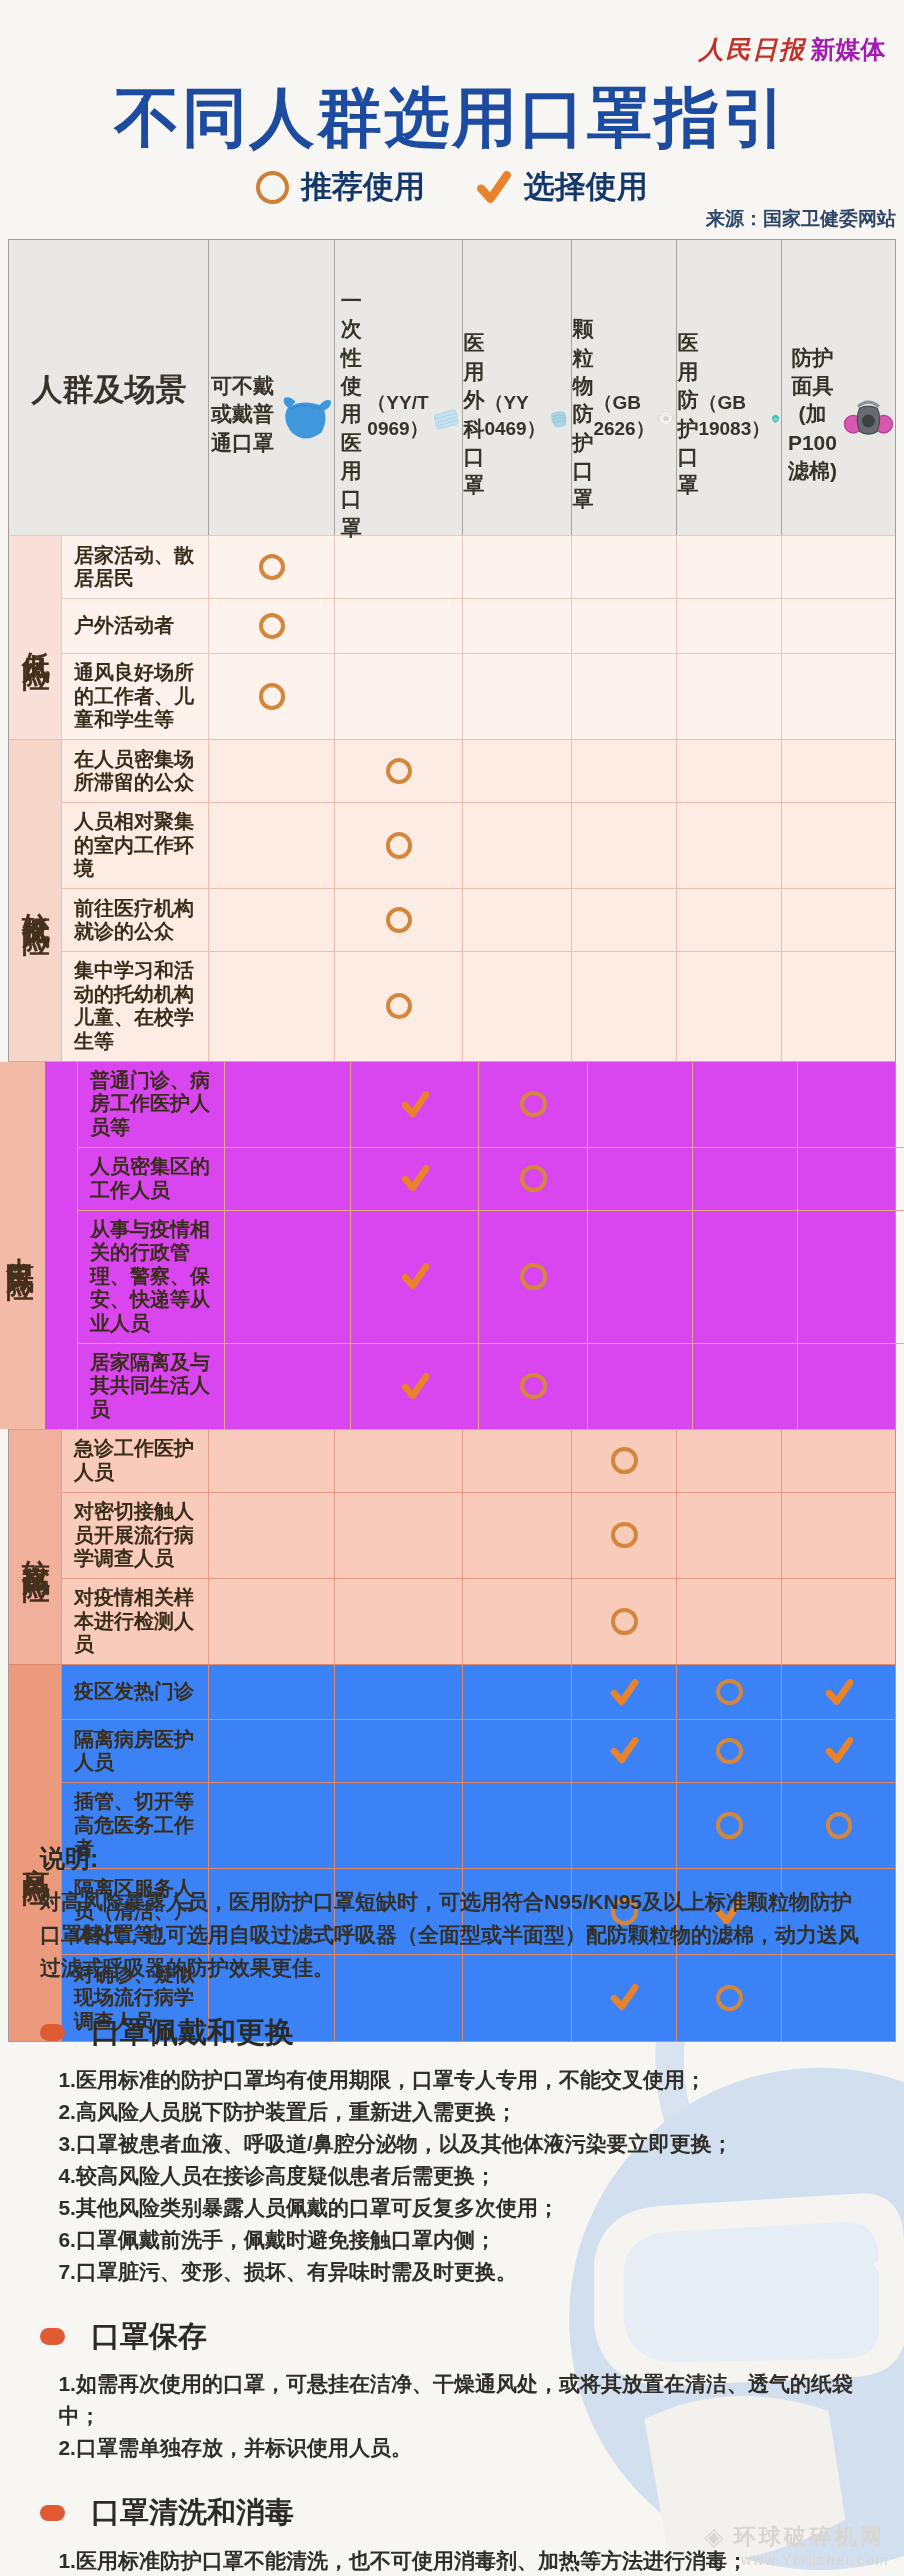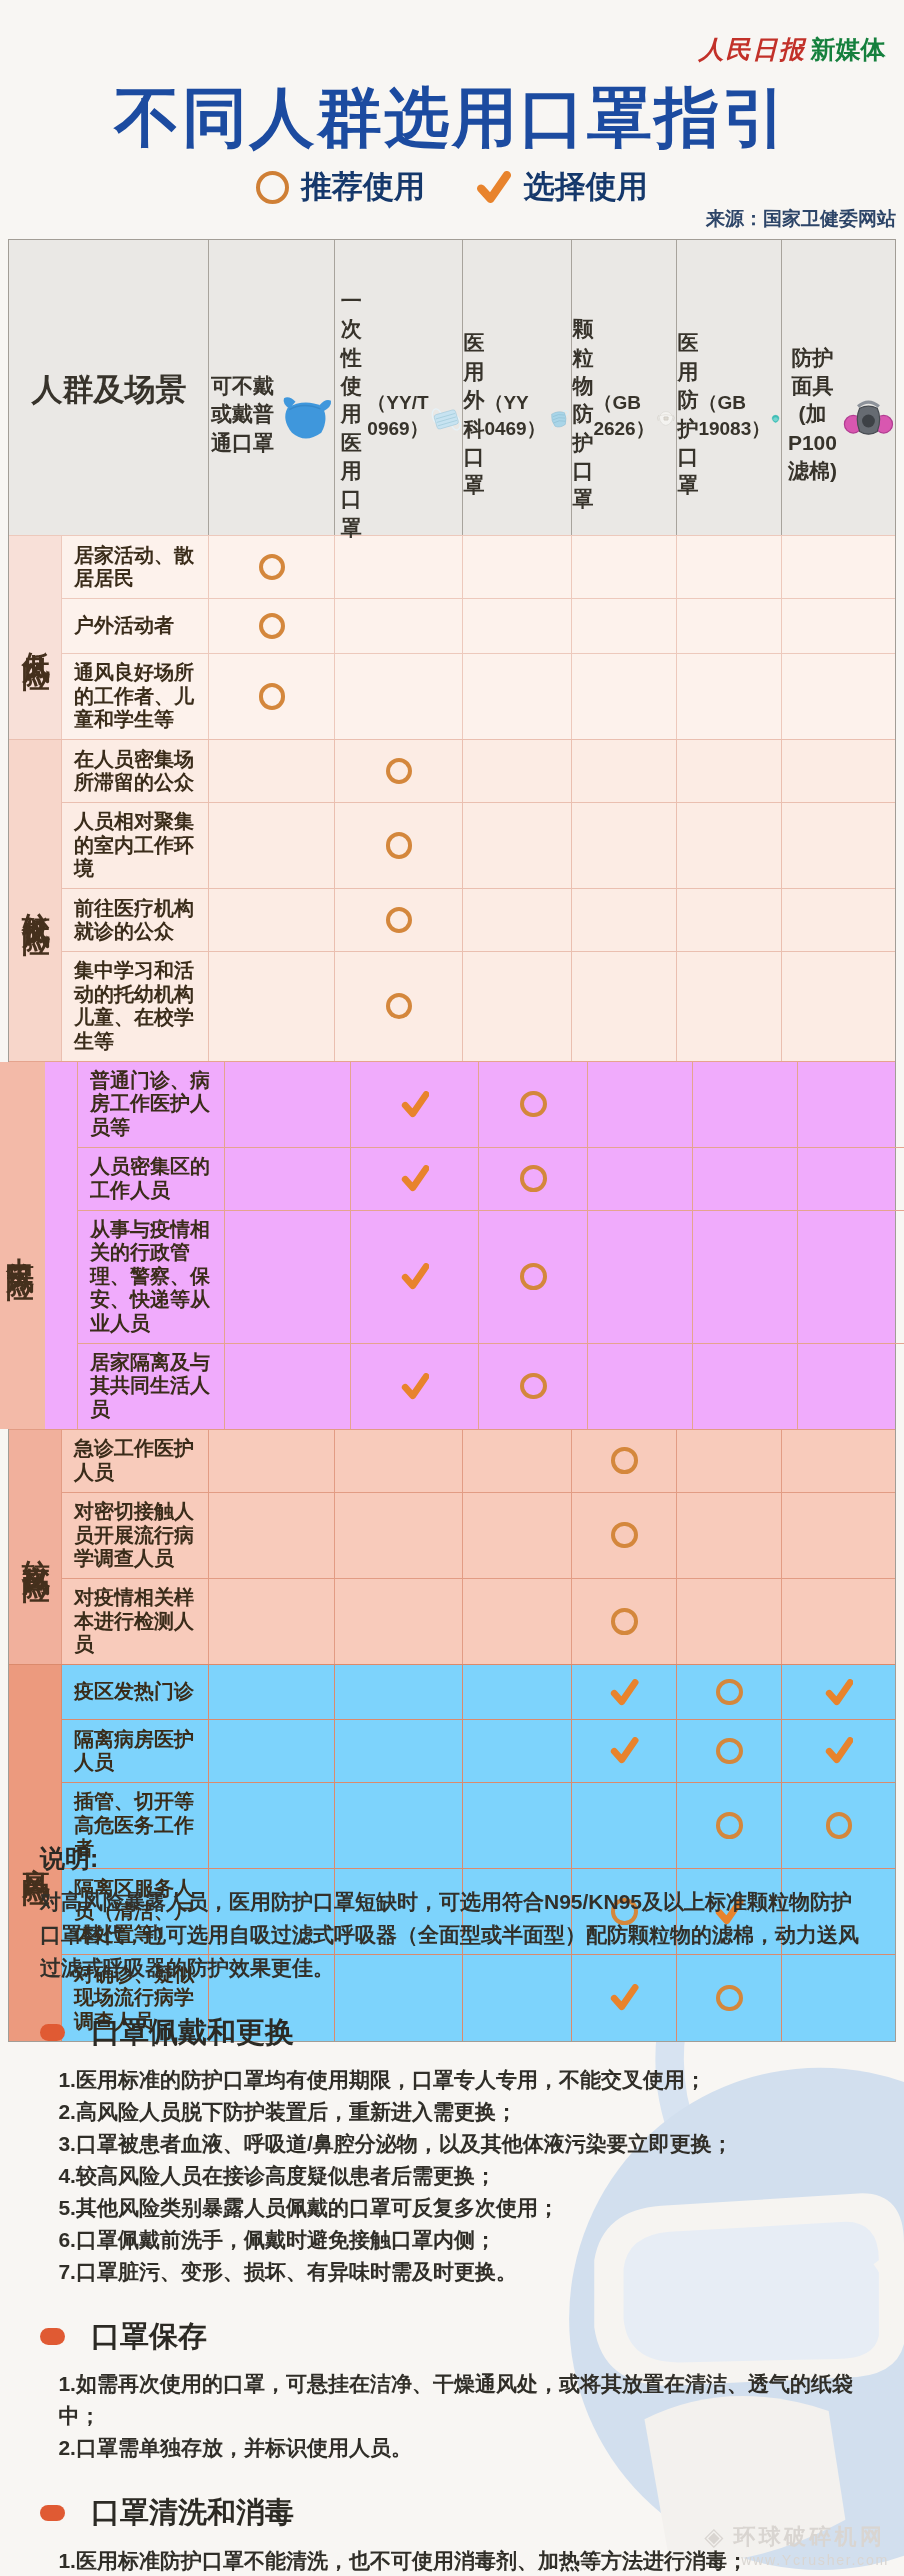--- a/index.html
+++ b/index.html
@@ -2,21 +2,21 @@
 <html style="font-size:13.4px"><head>
 <meta charset="utf-8">
 <style>
   html,body{margin:0;padding:0;}
   body{font-family:"Liberation Sans","DejaVu Sans",sans-serif;background:#e8e6e3;}
   #page{position:relative;width:904px;height:2576px;background:#f8f6f3;overflow:hidden;margin:0 auto;}
 
   
   #logo{position:absolute;top:33px;right:18.4px;z-index:2;font-weight:bold;font-size:25px;}
   #logo .p1{color:#c23129;font-family:"Liberation Serif",serif;font-style:italic;letter-spacing:1.7px;}
-  #logo .p2{color:#15803d;margin-left:5px;margin-top:24px;}
+  #logo .p2{color:#a21caf;margin-left:5px;margin-top:24px;}
   #title{position:absolute;top:74px;left:0;width:100%;text-align:center;z-index:2;
          font-size:65px;font-weight:bold;color:#1c4ba0;letter-spacing:2.5px;}
   #legend{position:absolute;top:166px;left:0;width:100%;z-index:2;display:flex;justify-content:center;gap:50px;align-items:center;}
   .leg-item{display:flex;align-items:center;gap:11.7px;font-size:31px;font-weight:bold;color:#15386b;}
   .ring{display:inline-block;width:22px;height:22px;border:4.2px solid #cf7f35;border-radius:50%;background:transparent;}
   #legend .ring{width:25px;height:25px;}
   #source{position:absolute;top:206px;right:8px;z-index:2;font-family:Liberation Mono, monospace;
           font-size:19px;font-weight:bold;color:#2d4568;}
 
   
@@ -255,21 +255,21 @@
               <div class="cell mark">
                 <span class="ring"></span>
               </div>
               <div class="cell mark"></div>
               <div class="cell mark"></div>
               <div class="cell mark"></div>
               <div class="cell mark"></div>
             </div>
           </div>
         </div>
-        <div class="band" style="background: #f0abfc; gap: 32px; --bd: #e5a48e;">
+        <div class="band" style="background: #d946ef; gap: 32px; --bd: #e5a48e;">
           <div class="risk" style="background: rgb(243, 186, 168);">中等风险</div>
           <div class="rows">
             <div class="row">
               <div class="cell scenario">普通门诊、病房工作医护人员等</div>
               <div class="cell mark"></div>
               <div class="cell mark">
                 <svg width="28.5" height="27" viewBox="0 0 34 32">
       <path d="M5 17 L14 27 L30 4" fill="none" stroke="#e8832c" stroke-width="8" stroke-linecap="round" stroke-linejoin="round"></path>
     </svg>
               </div>
@@ -358,21 +358,21 @@
               <div class="cell mark"></div>
               <div class="cell mark"></div>
               <div class="cell mark">
                 <span class="ring"></span>
               </div>
               <div class="cell mark"></div>
               <div class="cell mark"></div>
             </div>
           </div>
         </div>
-        <div class="band" style="background: #7dd3fc; --bd: #db8a6c;">
+        <div class="band" style="background: #3b82f6; --bd: #db8a6c;">
           <div class="risk" style="background: rgb(236, 154, 126);">高风险</div>
           <div class="rows">
             <div class="row">
               <div class="cell scenario">疫区发热门诊</div>
               <div class="cell mark"></div>
               <div class="cell mark"></div>
               <div class="cell mark"></div>
               <div class="cell mark">
                 <svg width="28.5" height="27" viewBox="0 0 34 32">
       <path d="M5 17 L14 27 L30 4" fill="none" stroke="#e8832c" stroke-width="8" stroke-linecap="round" stroke-linejoin="round"></path>

